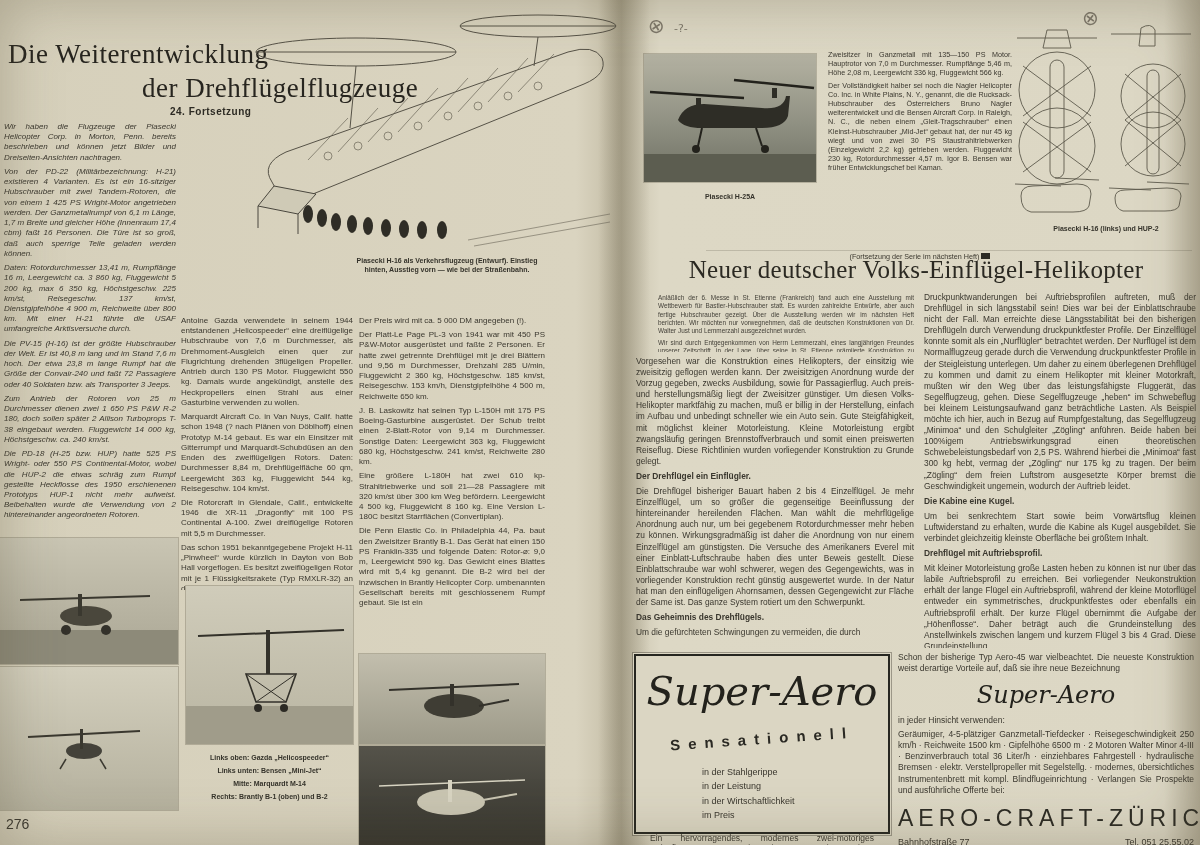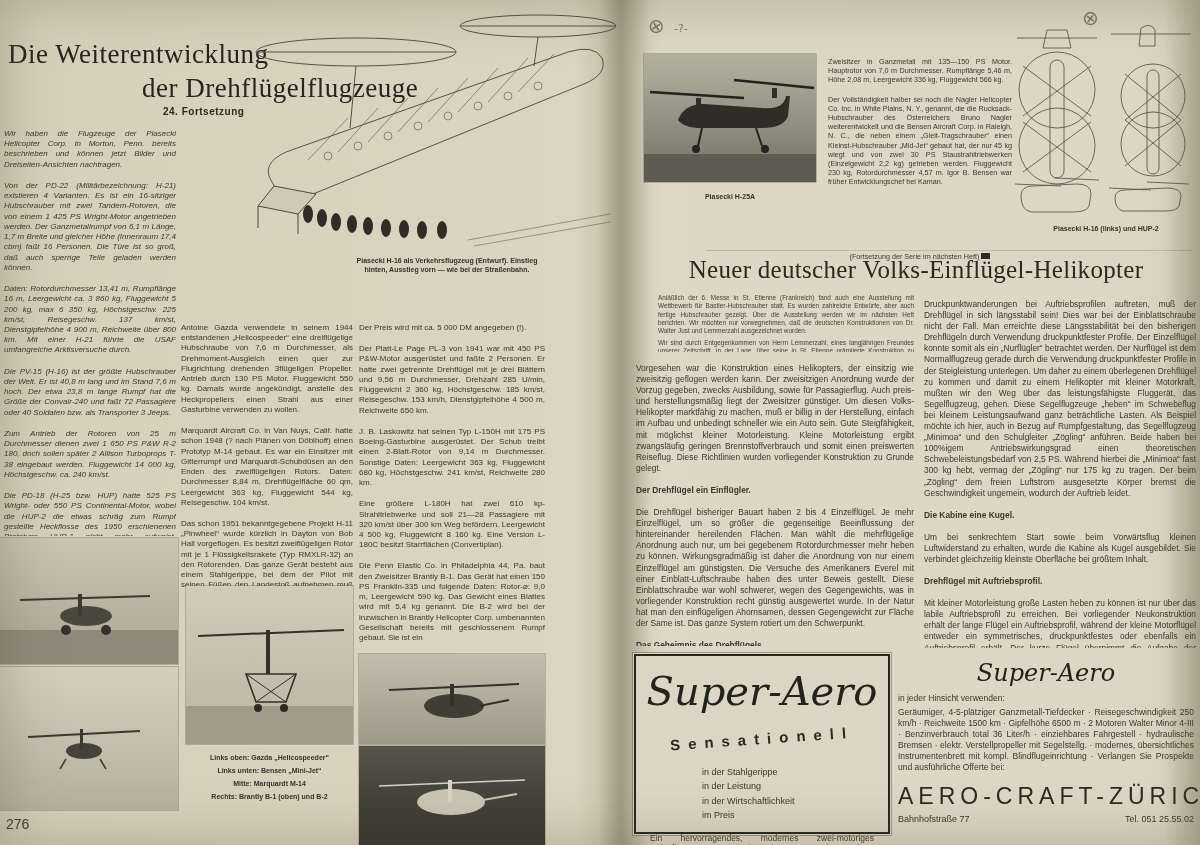--- a/index.html
+++ b/index.html
@@ -13,21 +13,21 @@
   .page{position:absolute;top:0;height:845px;}
   #page-left{left:0;width:618px;}
   #page-right{left:630px;width:570px;}
 
   .mag-title{font-family:"Liberation Serif",serif;font-size:27px;color:#27251f;
     letter-spacing:.5px;line-height:1.05;}
   .mag-sub{font-weight:bold;font-size:10px;letter-spacing:.5px;color:#2c2a23;}
 
   .col{position:absolute;text-align:justify;font-size:8px;line-height:1.28;
     color:#3a372e;overflow:hidden;}
-  .col p{margin:11px 0 3px 0;}
+  .col p{margin:4px 0 3px 0;}
   .subhead{font-weight:bold;}
 
   .caption{position:absolute;font-size:7px;font-weight:bold;text-align:center;
     line-height:1.3;color:#35332b;}
 
   .photo{position:absolute;overflow:hidden;background:#b7b3a2;
     box-shadow:0 0 0 1px rgba(60,55,40,.25);}
   .sketchbox{position:absolute;}
 
   .headline{position:absolute;font-family:"Liberation Serif",serif;font-size:25px;
@@ -62,21 +62,21 @@
 </head>
 <body>
 
 <div id="canvas">
   <div class="gutter"></div>
 
   <div class="page" id="page-left">
 
     <div class="mag-title" style="position:absolute;left:8px;top:40px;">Die Weiterentwicklung</div>
     <div class="mag-title" style="position:absolute;left:142px;top:74px;">der Drehflügelflugzeuge</div>
-    <div class="mag-sub" style="position:absolute;left:163px;top:106px;">24. Fortsetzung</div>
+    <div class="mag-sub" style="position:absolute;left:170px;top:106px;">24. Fortsetzung</div>
 
     <div class="sketchbox" style="left:238px;top:0;width:380px;height:252px;">
       <svg width="380" height="252" viewBox="0 0 380 252">
         <g stroke="#565247" stroke-width="1" fill="none">
           <ellipse cx="118" cy="52" rx="100" ry="14"></ellipse>
           <line x1="18" y1="52" x2="218" y2="52"></line>
           <ellipse cx="300" cy="26" rx="78" ry="11"></ellipse>
           <line x1="222" y1="26" x2="378" y2="26"></line>
           <path d="M34,182 Q22,164 48,152 L330,52 Q356,44 364,58 Q370,74 346,84 L70,196 Q44,204 34,182 Z"></path>
           <line x1="118" y1="66" x2="112" y2="128"></line>
@@ -129,20 +129,21 @@
       <p>Von der PD-22 (Militärbezeichnung: H-21) existieren 4 Varianten. Es ist ein 16-sitziger Hubschrauber mit zwei Tandem-Rotoren, die von einem 1 425 PS Wright-Motor angetrieben werden. Der Ganzmetallrumpf von 6,1 m Länge, 1,7 m Breite und gleicher Höhe (Innenraum 17,4 cbm) faßt 16 Personen. Die Türe ist so groß, daß auch sperrige Teile geladen werden können.</p>
       <p>Daten: Rotordurchmesser 13,41 m, Rumpflänge 16 m, Leergewicht ca. 3 860 kg, Fluggewicht 5 200 kg, max 6 350 kg, Höchstgeschw. 225 km/st, Reisegeschw. 137 km/st, Dienstgipfelhöhe 4 900 m, Reichweite über 800 km. Mit einer H-21 führte die USAF umfangreiche Arktisversuche durch.</p>
       <p>Die PV-15 (H-16) ist der größte Hubschrauber der Welt. Er ist 40,8 m lang und im Stand 7,6 m hoch. Der etwa 23,8 m lange Rumpf hat die Größe der Convair-240 und faßt 72 Passagiere oder 40 Soldaten bzw. als Transporter 3 Jeeps.</p>
       <p>Zum Antrieb der Rotoren von 25 m Durchmesser dienen zwei 1 650 PS P&amp;W R-2 180, doch sollen später 2 Allison Turboprops T-38 eingebaut werden. Fluggewicht 14 000 kg, Höchstgeschw. ca. 240 km/st.</p>
       <p>Die PD-18 (H-25 bzw. HUP) hatte 525 PS Wright- oder 550 PS Continental-Motor, wobei die HUP-2 die etwas schräg zum Rumpf gestellte Heckflosse des 1950 erschienenen Prototyps HUP-1 nicht mehr aufweist. Beibehalten wurde die Verwendung von 2 hintereinander angeordneten Rotoren.</p>
 
     </div>
     <div class="col" style="left:181px;top:312px;width:172px;height:278px;">
       <p>Antoine Gazda verwendete in seinem 1944 entstandenen „Helicospeeder“ eine dreiflügelige Hubschraube von 7,6 m Durchmesser, als Drehmoment-Ausgleich einen quer zur Flugrichtung drehenden 3flügeligen Propeller. Antrieb durch 130 PS Motor. Fluggewicht 550 kg. Damals wurde angekündigt, anstelle des Heckpropellers einen Strahl aus einer Gasturbine verwenden zu wollen.</p>
       <p>Marquardt Aircraft Co. in Van Nuys, Calif. hatte schon 1948 (? nach Plänen von Döblhoff) einen Prototyp M-14 gebaut. Es war ein Einsitzer mit Gitterrumpf und Marquardt-Schubdüsen an den Enden des zweiflügeligen Rotors. Daten: Durchmesser 8,84 m, Drehflügelfläche 60 qm, Leergewicht 363 kg, Fluggewicht 544 kg, Reisegeschw. 104 km/st.</p>
+      <p>Die Rotorcraft in Glendale, Calif., entwickelte 1946 die XR-11 „Dragonfly“ mit 100 PS Continental A-100. Zwei dreiflügelige Rotoren mit 5,5 m Durchmesser.</p>
       <p>Das schon 1951 bekanntgegebene Projekt H-11 „Pinwheel“ wurde kürzlich in Dayton von Bob Hall vorgeflogen. Es besitzt zweiflügeligen Rotor mit je 1 Flüssigkeitsrakete (Typ RMXLR-32) an den Rotorenden. Das ganze Gerät besteht aus einem Stahlgerippe, bei dem der Pilot mit seinen Füßen den Landestoß aufnehmen muß (Prost!)</p>
     </div>
     <div class="col" style="left:359px;top:312px;width:186px;height:338px;">
       <p>Der Preis wird mit ca. 5 000 DM angegeben (!).</p>
       <p>Der Platt-Le Page PL-3 von 1941 war mit 450 PS P&amp;W-Motor ausgerüstet und faßte 2 Personen. Er hatte zwei getrennte Drehflügel mit je drei Blättern und 9,56 m Durchmesser, Drehzahl 285 U/min, Fluggewicht 2 360 kg, Höchstgeschw. 185 km/st, Reisegeschw. 153 km/h, Dienstgipfelhöhe 4 500 m, Reichweite 650 km.</p>
       <p>J. B. Laskowitz hat seinen Typ L-150H mit 175 PS Boeing-Gasturbine ausgerüstet. Der Schub treibt einen 2-Blatt-Rotor von 9,14 m Durchmesser. Sonstige Daten: Leergewicht 363 kg, Fluggewicht 680 kg, Höchstgeschw. 241 km/st, Reichweite 280 km.</p>
       <p>Eine größere L-180H hat zwei 610 kp-Strahltriebwerke und soll 21—28 Passagiere mit 320 km/st über 300 km Weg befördern. Leergewicht 4 500 kg, Fluggewicht 8 160 kg. Eine Version L-180C besitzt Starrflächen (Convertiplan).</p>
       <p>Die Penn Elastic Co. in Philadelphia 44, Pa. baut den Zweisitzer Brantly B-1. Das Gerät hat einen 150 PS Franklin-335 und folgende Daten: Rotor-⌀: 9,0 m, Leergewicht 590 kg. Das Gewicht eines Blattes wird mit 5,4 kg genannt. Die B-2 wird bei der inzwischen in Brantly Helicopter Corp. umbenannten Gesellschaft bereits mit geschlossenem Rumpf gebaut. Sie ist ein</p>
     </div>
 
@@ -296,20 +297,21 @@
         <div>in der Stahlgerippe</div>
         <div>in der Leistung</div>
         <div>in der Wirtschaftlichkeit</div>
         <div>im Preis</div>
       </div>
       <div class="ad-body">Ein hervorragendes, modernes zwei-motoriges Reiseflugzeug zum Preise einer guten ein-motorigen Maschine.</div>
 
     </div>
 
     <div class="adright" style="left:268px;top:652px;width:296px;">
+      <p style="margin:0;">Schon der bisherige Typ Aero-45 war vielbeachtet. Die neueste Konstruktion weist derartige Vorteile auf, daß sie ihre neue Bezeichnung</p>
       <div class="brand2">Super-Aero</div>
       <p style="margin:0 0 3px;">in jeder Hinsicht verwenden:</p>
       <p style="margin:0;">Geräumiger, 4-5-plätziger Ganzmetall-Tiefdecker · Reisegeschwindigkeit 250 km/h · Reichweite 1500 km · Gipfelhöhe 6500 m · 2 Motoren Walter Minor 4-III · Benzinverbrauch total 36 Liter/h · einziehbares Fahrgestell · hydraulische Bremsen · elektr. Verstellpropeller mit Segelstellg. · modernes, übersichtliches Instrumentenbrett mit kompl. Blindflugeinrichtung · Verlangen Sie Prospekte und ausführliche Offerte bei:</p>
       <div class="company">AERO-CRAFT-ZÜRICH</div>
       <div class="addr-row">
         <span>Bahnhofstraße 77</span>
         <span>Tel. 051    25.55.02</span>
       </div>
     </div>
   </div>

